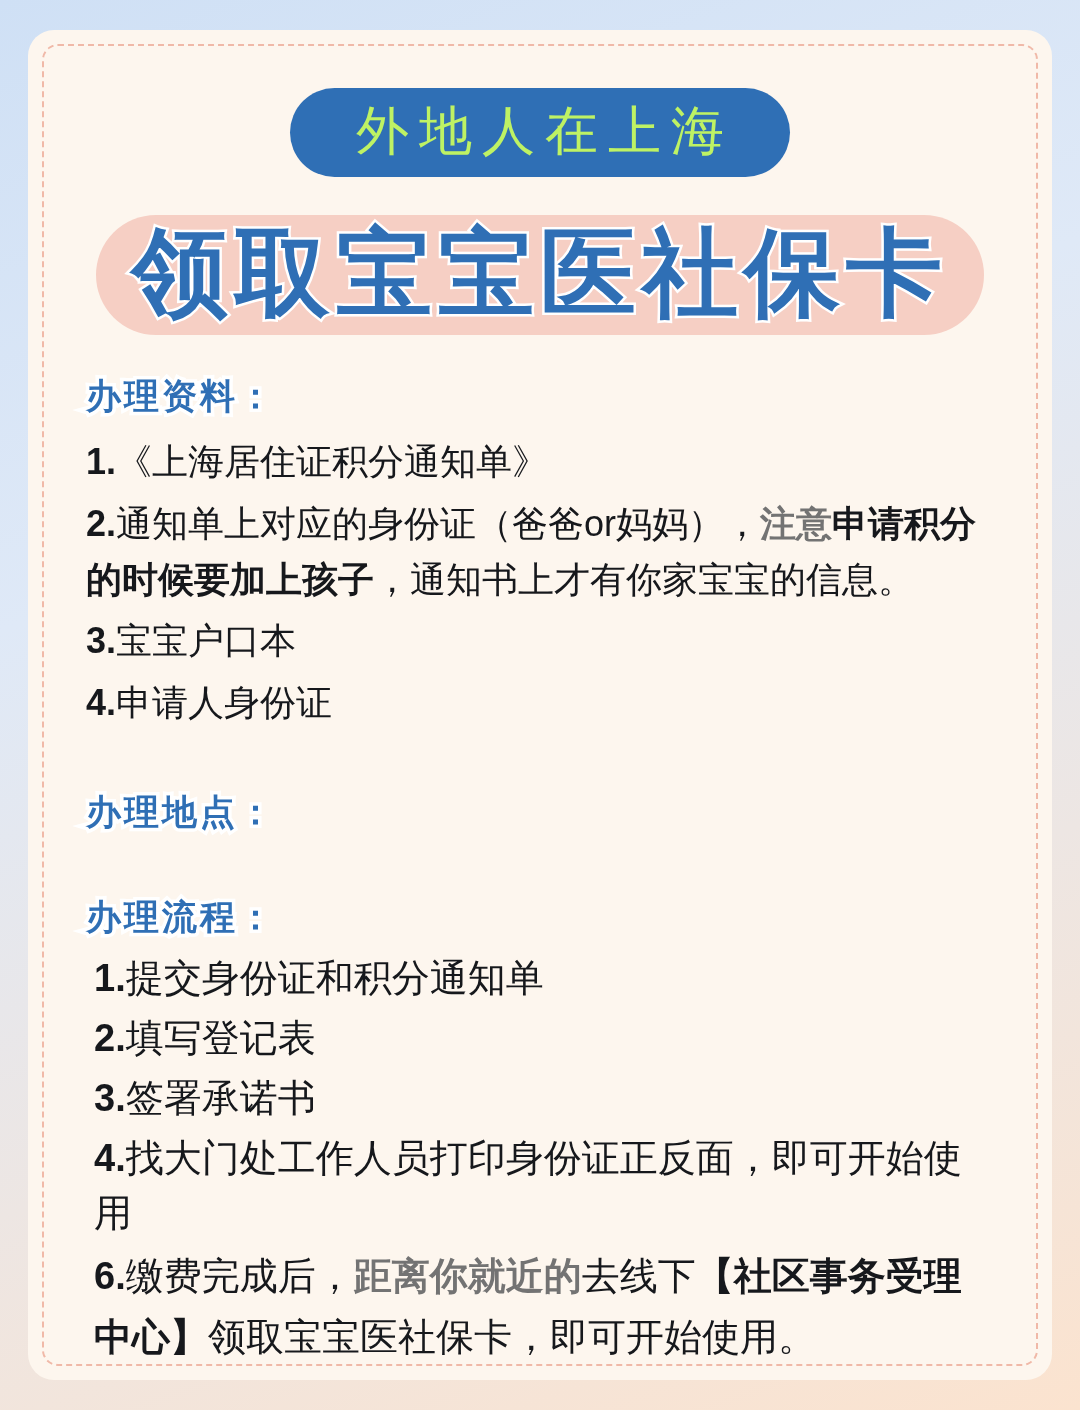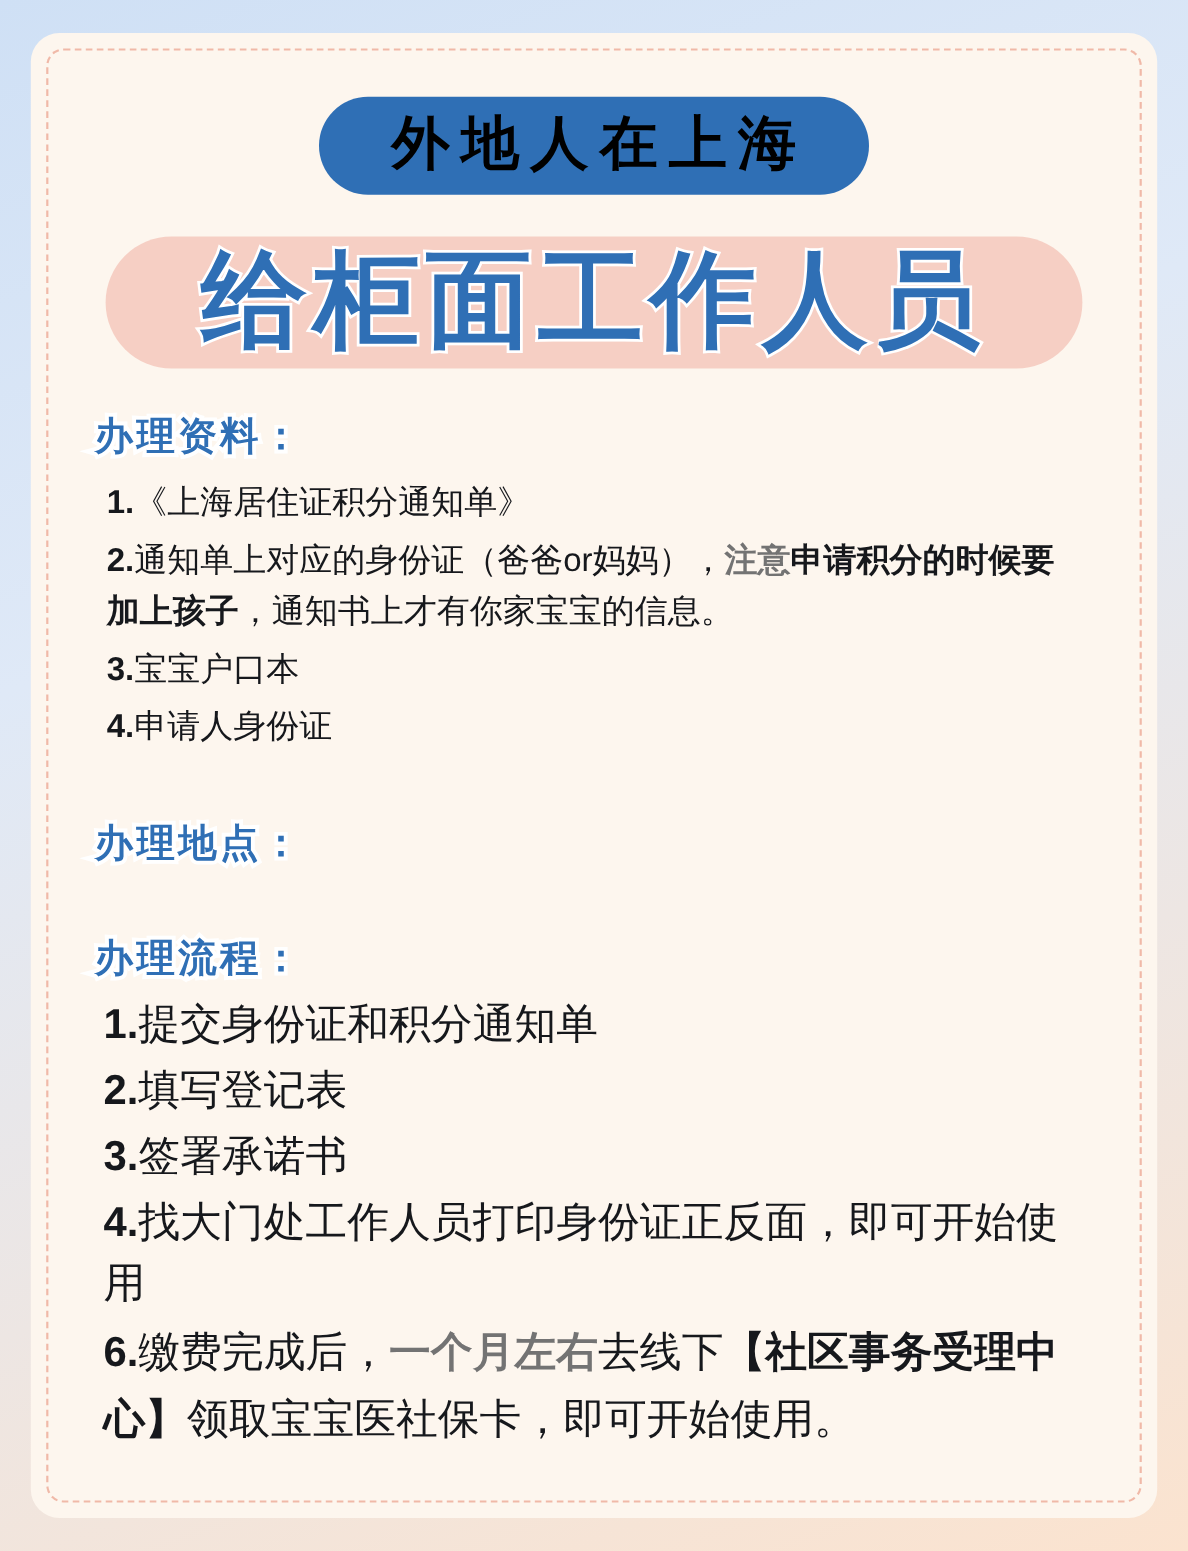--- a/index.html
+++ b/index.html
@@ -45,25 +45,25 @@
   }
 
   
   .pill-wrap {
     display: flex;
     justify-content: center;
     margin-top: 26px;
   }
   .pill {
     background: #2f6fb5;
-    color: #000000;
+    color: #bef264;
     border-radius: 60px;
     padding: 16px 56px 20px 56px;
     font-size: 53px;
-    font-weight: bold;
+    font-weight: normal;
     letter-spacing: 10px;
     line-height: 1;
     text-indent: 10px;
   }
   .title-wrap {
     position: relative;
     margin-top: 26px;
     height: 140px;
     display: flex;
     align-items: center;
@@ -101,23 +101,23 @@
   }
   .sec-head.first { margin-top: 30px; }
   .sec-head.sp    { margin-top: 58px; }
 
   
   .lines {
     margin-top: 14px;
     color: #16181c;
   }
   .line {
-    font-size: 30px;
+    font-size: 36px;
     line-height: 1.55;
-    margin: 6px 11px;
+    margin: 6px 0;
     font-weight: 500;
   }
   .idx { font-weight: bold; }
   .hl { color: #737373; font-weight: bold; }
   .bold { font-weight: bold; }
   .sub {
     font-size: 29px;
     line-height: 1.5;
     margin-top: 12px;
     color: #16181c;
@@ -134,21 +134,21 @@
   <div class="card">
     <div class="dashed"></div>
     <div class="inner">
 
       <div class="pill-wrap">
         <div class="pill">外地人在上海</div>
       </div>
 
       <div class="title-wrap">
         <div class="title-blob"></div>
-        <div class="title">给柜面工作人员</div>
+        <div class="title">领取宝宝医社保卡</div>
       </div>
 
       <div class="sec-head first">办理资料：</div>
       <div class="lines">
         <div class="line">
           <span class="idx">1.</span><span>《上海居住证积分通知单》</span>
         </div>
         <div class="line">
           <span class="idx">2.</span><span>通知单上对应的身份证（爸爸or妈妈），</span><span class="hl">注意</span><span class="bold">申请积分的时候要加上孩子</span><span>，通知书上才有你家宝宝的信息。</span>
         </div>
@@ -170,19 +170,19 @@
         <div class="line">
           <span class="idx">2.</span><span>填写登记表</span>
         </div>
         <div class="line">
           <span class="idx">3.</span><span>签署承诺书</span>
         </div>
         <div class="line">
           <span class="idx">4.</span><span>找大门处工作人员打印身份证正反面，即可开始使用</span>
         </div>
         <div class="line wrap">
-          <span class="idx">6.</span><span>缴费完成后，</span><span class="hl">一个月左右</span><span>去线下</span><span class="bold">【社区事务受理中心】</span><span>领取宝宝医社保卡，即可开始使用。</span>
+          <span class="idx">6.</span><span>缴费完成后，</span><span class="hl">距离你就近的</span><span>去线下</span><span class="bold">【社区事务受理中心】</span><span>领取宝宝医社保卡，即可开始使用。</span>
         </div>
       </div>
 
     </div>
   </div>
 </div>
 
 </body></html>

